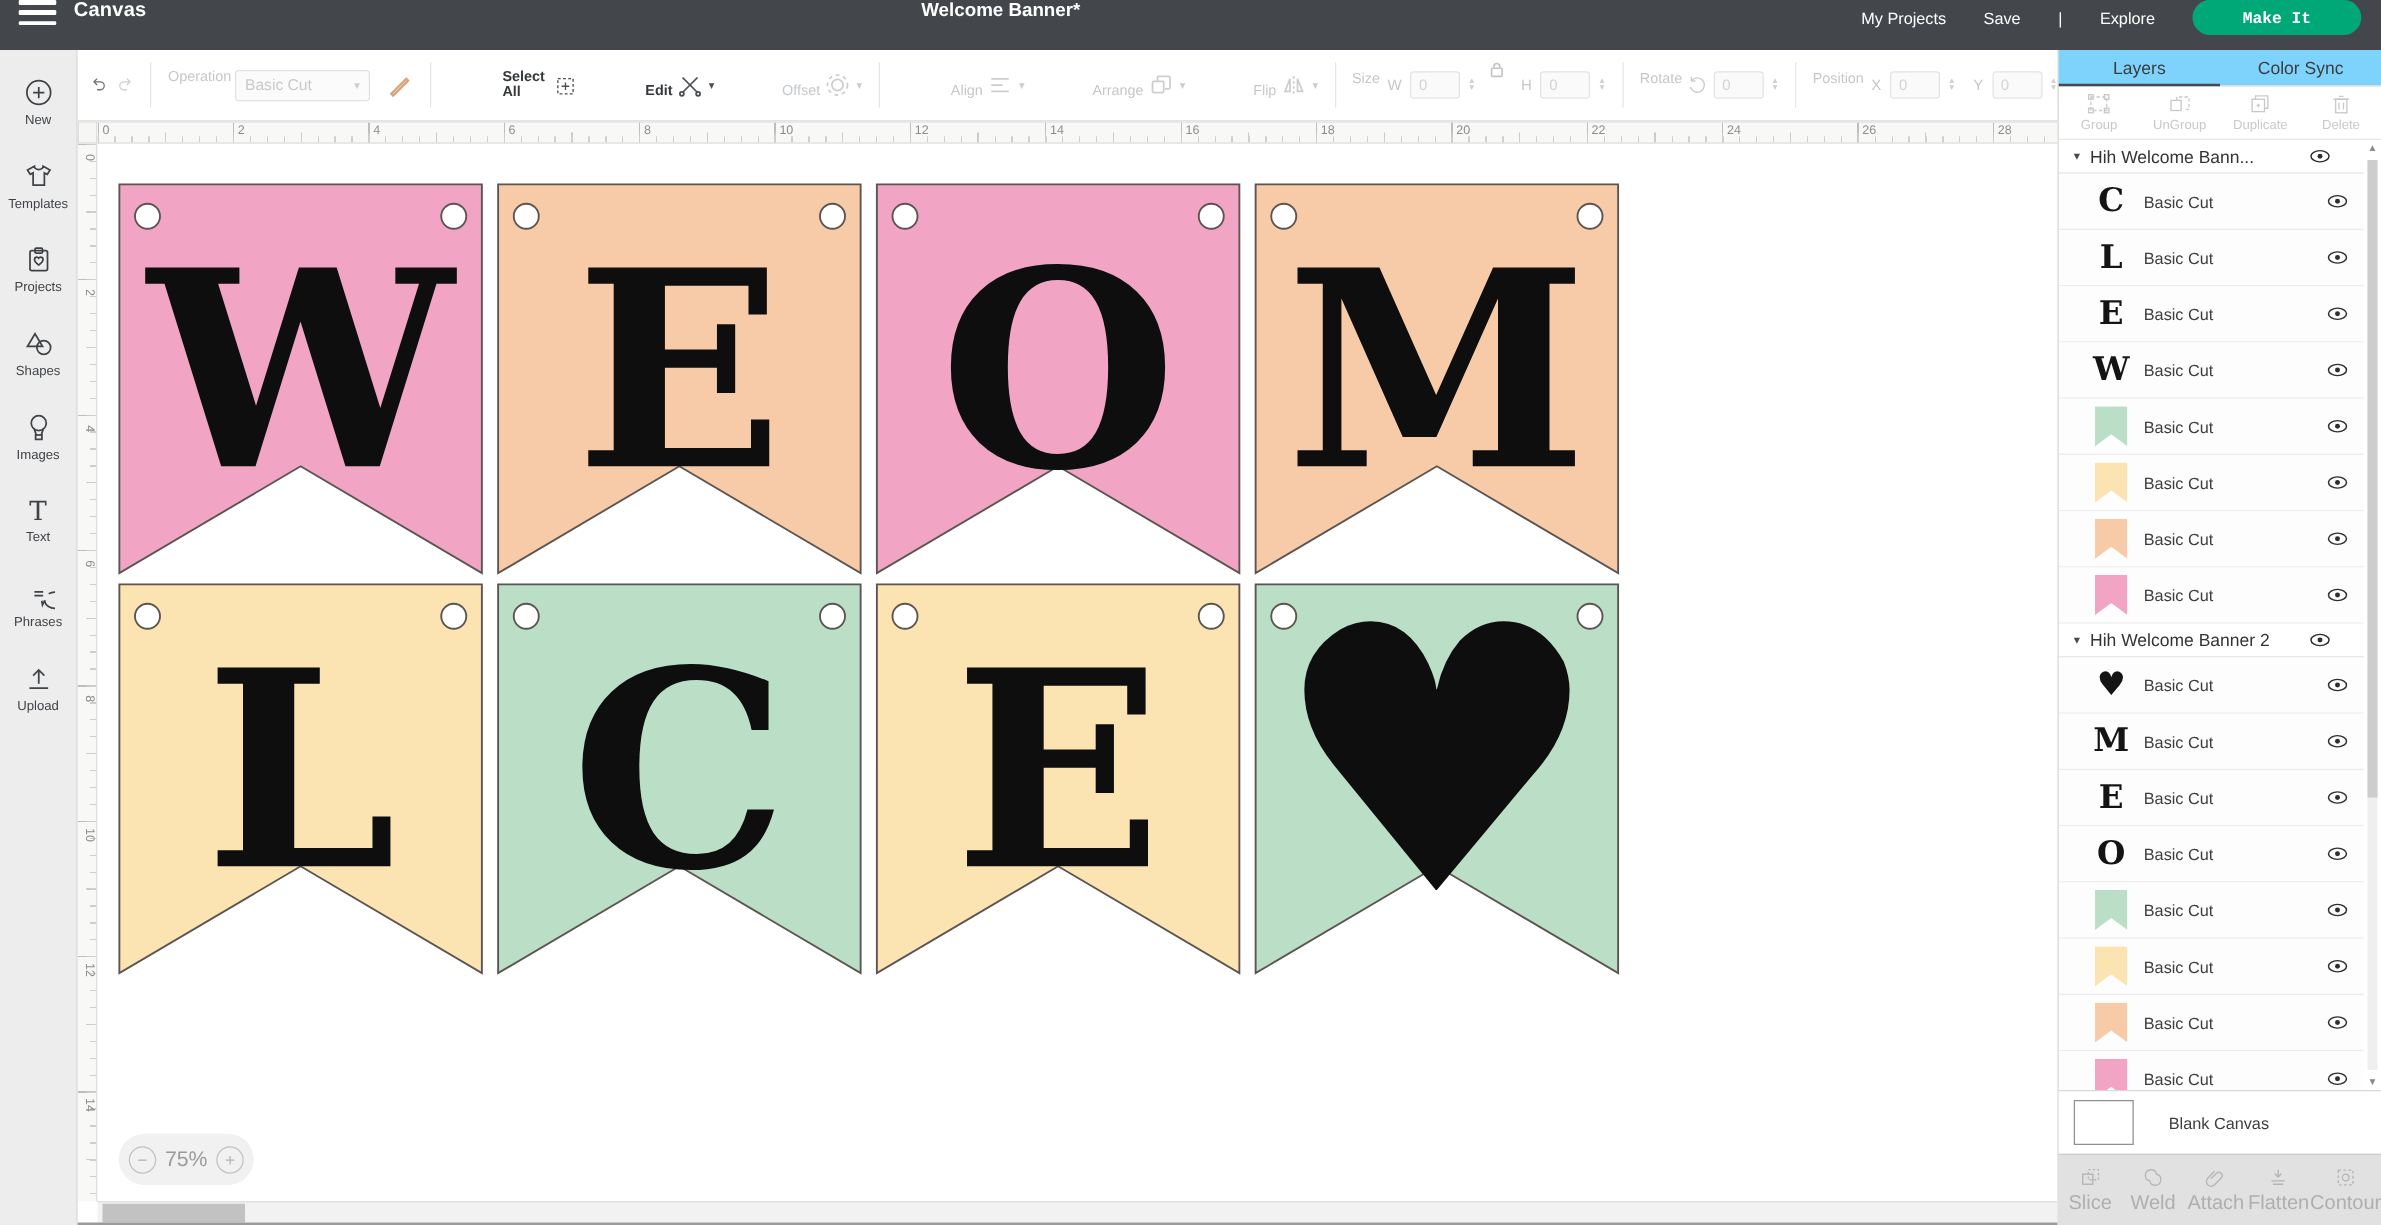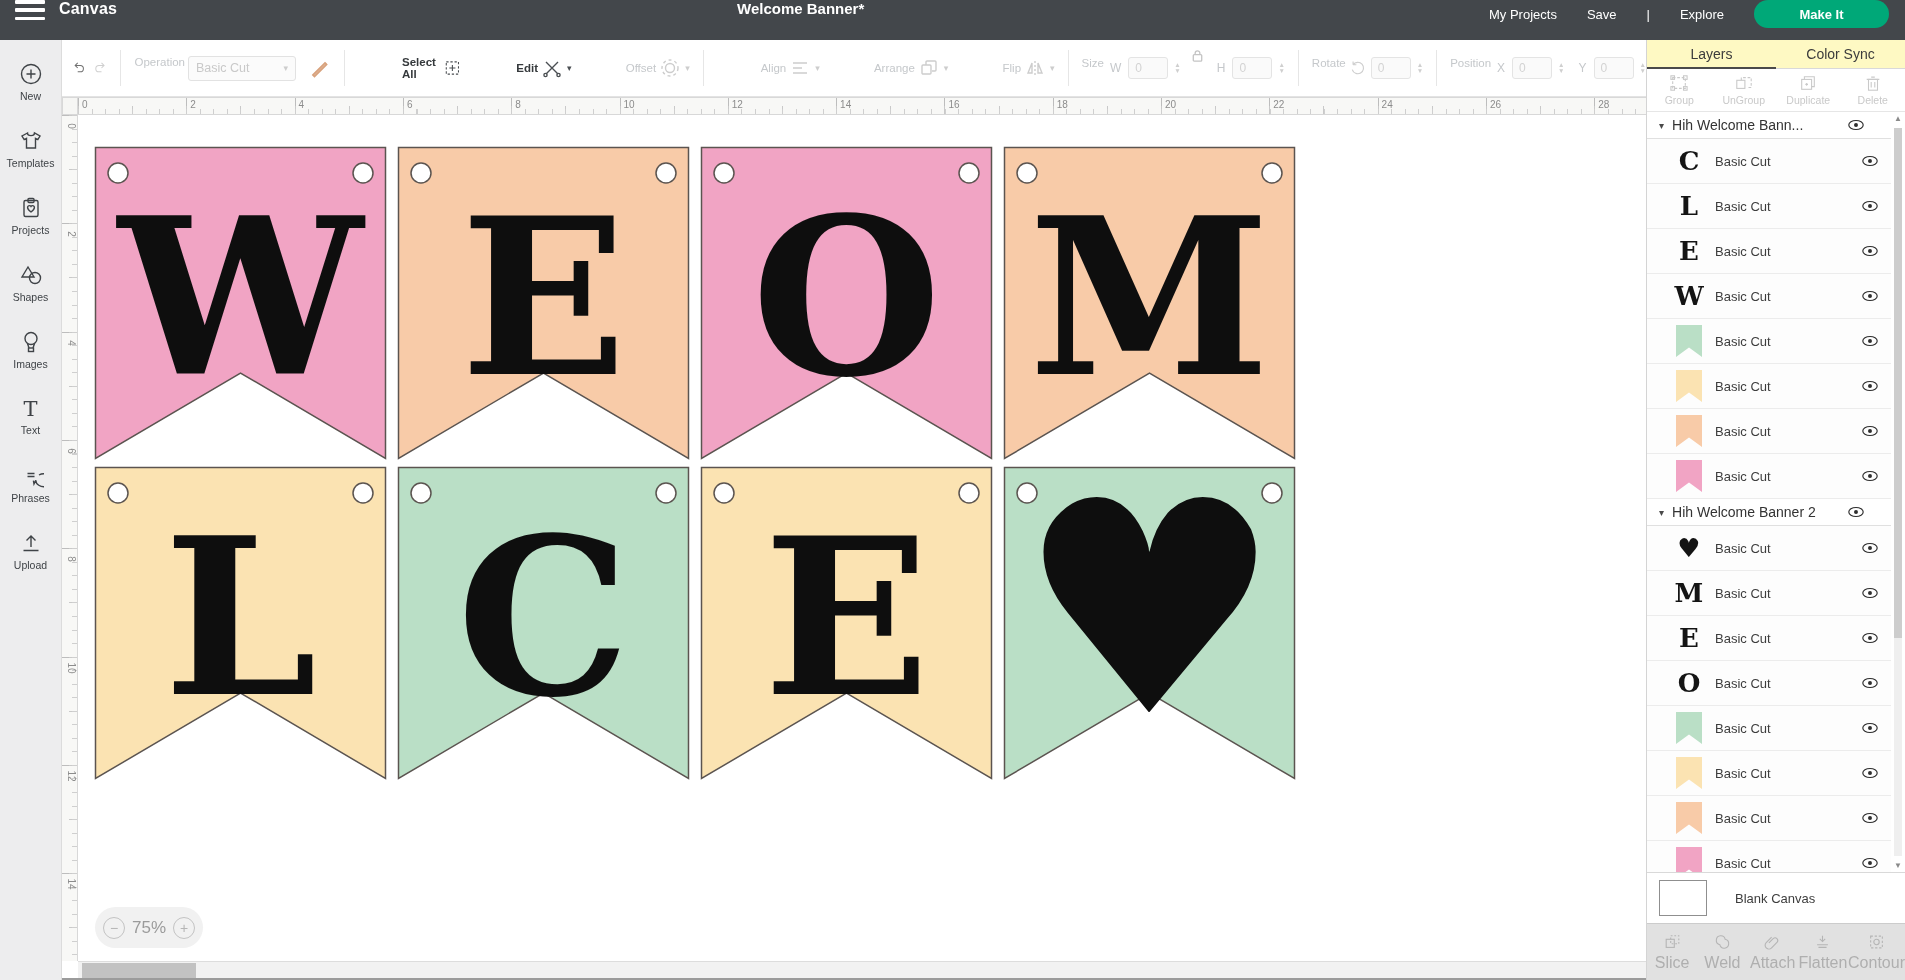--- a/index.html
+++ b/index.html
@@ -7,35 +7,35 @@
   
   #topbar{position:absolute;left:0;top:0;width:1905px;height:40px;background:#43474B;color:#fff;
     display:flex;align-items:flex-start;z-index:30;}
   #hamburger{width:30px;height:20px;margin-left:15px;display:flex;flex-direction:column;justify-content:space-between;cursor:pointer;}
   #hamburger span{display:block;height:3.5px;background:#fff;border-radius:1px;}
   #app-title{margin-left:14px;font-size:16px;font-weight:700;letter-spacing:.2px;}
   #doc-title{position:absolute;left:737px;font-size:15px;font-weight:600;}
   #topbar-right{position:absolute;right:16px;display:flex;align-items:center;gap:30px;font-size:13px;}
   #topbar-right .tlink{cursor:pointer;}
   #make-it-btn{background:#00A878;color:#fff;border:none;border-radius:15px;width:135px;height:28px;
-    font-size:13px;font-weight:600;cursor:pointer;}
+    font-size:13px;font-weight:600;cursor:pointer;font-family:Liberation Mono, monospace;}
   
   #sidebar{position:absolute;left:0;top:40px;width:62px;height:940px;background:#EDEDEE;border-right:1px solid #DCDCDC;
     display:flex;flex-direction:column;align-items:center;padding-top:8px;box-sizing:border-box;z-index:20;}
   .side-item{width:62px;height:67px;display:flex;flex-direction:column;align-items:center;justify-content:center;
     color:#3F4347;cursor:pointer;}
   .side-item svg{width:26px;height:26px;stroke:#3F4347;fill:none;stroke-width:1.4;}
   .side-item .tchar{font-family:"DejaVu Serif",serif;font-size:21px;line-height:24px;}
   .side-label{font-size:10.5px;margin-top:3px;}
   
   #toolbar{position:absolute;left:62px;top:40px;width:1584px;height:57px;background:#fff;border-bottom:1px solid #E3E3E3;
     display:flex;align-items:center;box-sizing:border-box;padding-left:10px;z-index:10;}
   .tb-div{width:1px;height:36px;background:#E6E6E6;margin:0 13px;flex:none;}
   .tb-group{display:flex;flex-direction:row;align-items:flex-start;justify-content:center;gap:3px;}
-  .tb-group.center{align-items:center;margin-left:44px;}
+  .tb-group.center{align-items:flex-end;margin-left:44px;}
   .tb-label{font-size:11.5px;color:#C5C8CB;}
   .tb-label.on{color:#35393C;font-weight:600;}
   .tb-row{display:flex;align-items:center;gap:4px;}
   .tb-ico{width:22px;height:22px;stroke:#CDCDCD;fill:none;stroke-width:1.4;color:#CDCDCD;}
   .tb-ico.on{stroke:#4A4E52;color:#4A4E52;}
   .caret{font-size:9px;color:#CDCDCD;line-height:9px;}
   .caret.on{color:#4A4E52;}
   #undo-icon,#redo-icon{width:24px;height:22px;fill:none;stroke-width:1.6;cursor:pointer;}
   #undo-icon{stroke:#6F6F6F;}
   #redo-icon{stroke:#CFCFCF;}
@@ -83,21 +83,21 @@
   #zoom-pill .zbtn{width:20px;height:20px;border-radius:50%;border:1.5px solid #C3C3C3;display:flex;align-items:center;
     justify-content:center;font-size:14px;line-height:14px;color:#B5B5B5;cursor:pointer;}
   #zoom-value{font-size:17px;}
   
   #hscroll{position:absolute;left:78px;top:961px;width:1568px;height:17px;background:#F2F2F2;border-top:1px solid #DDD;box-sizing:border-box;}
   #hscroll .thumb{position:absolute;left:4px;top:1px;width:114px;height:15px;background:#C2C2C2;}
   #bottom-edge{position:absolute;left:0;top:978px;width:1905px;height:2px;background:#9B9B9B;}
   
   #panel{position:absolute;left:1646px;top:40px;width:259px;height:940px;background:#fff;border-left:1px solid #D4D4D4;
     box-sizing:border-box;display:flex;flex-direction:column;z-index:25;}
-  #panel-tabs{height:28px;flex:none;display:flex;background:#fef9c3;border-bottom:1px solid #D9D9D9;}
+  #panel-tabs{height:28px;flex:none;display:flex;background:#7dd3fc;border-bottom:1px solid #D9D9D9;}
   .ptab{flex:1;display:flex;align-items:center;justify-content:center;font-size:14px;color:#3C3C3C;cursor:pointer;position:relative;}
   .ptab.active{font-weight:400;}
   .ptab.active::after{content:'';position:absolute;left:0;right:0;bottom:-1px;height:2px;background:#4A4A4A;}
   #panel-actions{height:42px;flex:none;display:flex;border-bottom:1px solid #E6E6E6;}
   .pact{flex:1;display:flex;flex-direction:column;align-items:center;justify-content:center;gap:2px;color:#C9C9C9;cursor:default;}
   .pact svg{width:20px;height:18px;stroke:#C9C9C9;fill:none;stroke-width:1.2;}
   .pact .plabel{font-size:10.5px;}
   #layer-list{flex:1;overflow:hidden;position:relative;padding-right:14px;}
   .lgroup{height:26px;display:flex;align-items:center;border-bottom:1px solid #E0E0E0;cursor:pointer;background:#fff;}
   .lgroup .tri{font-size:10px;color:#4A4A4A;margin:0 8px 0 12px;}

